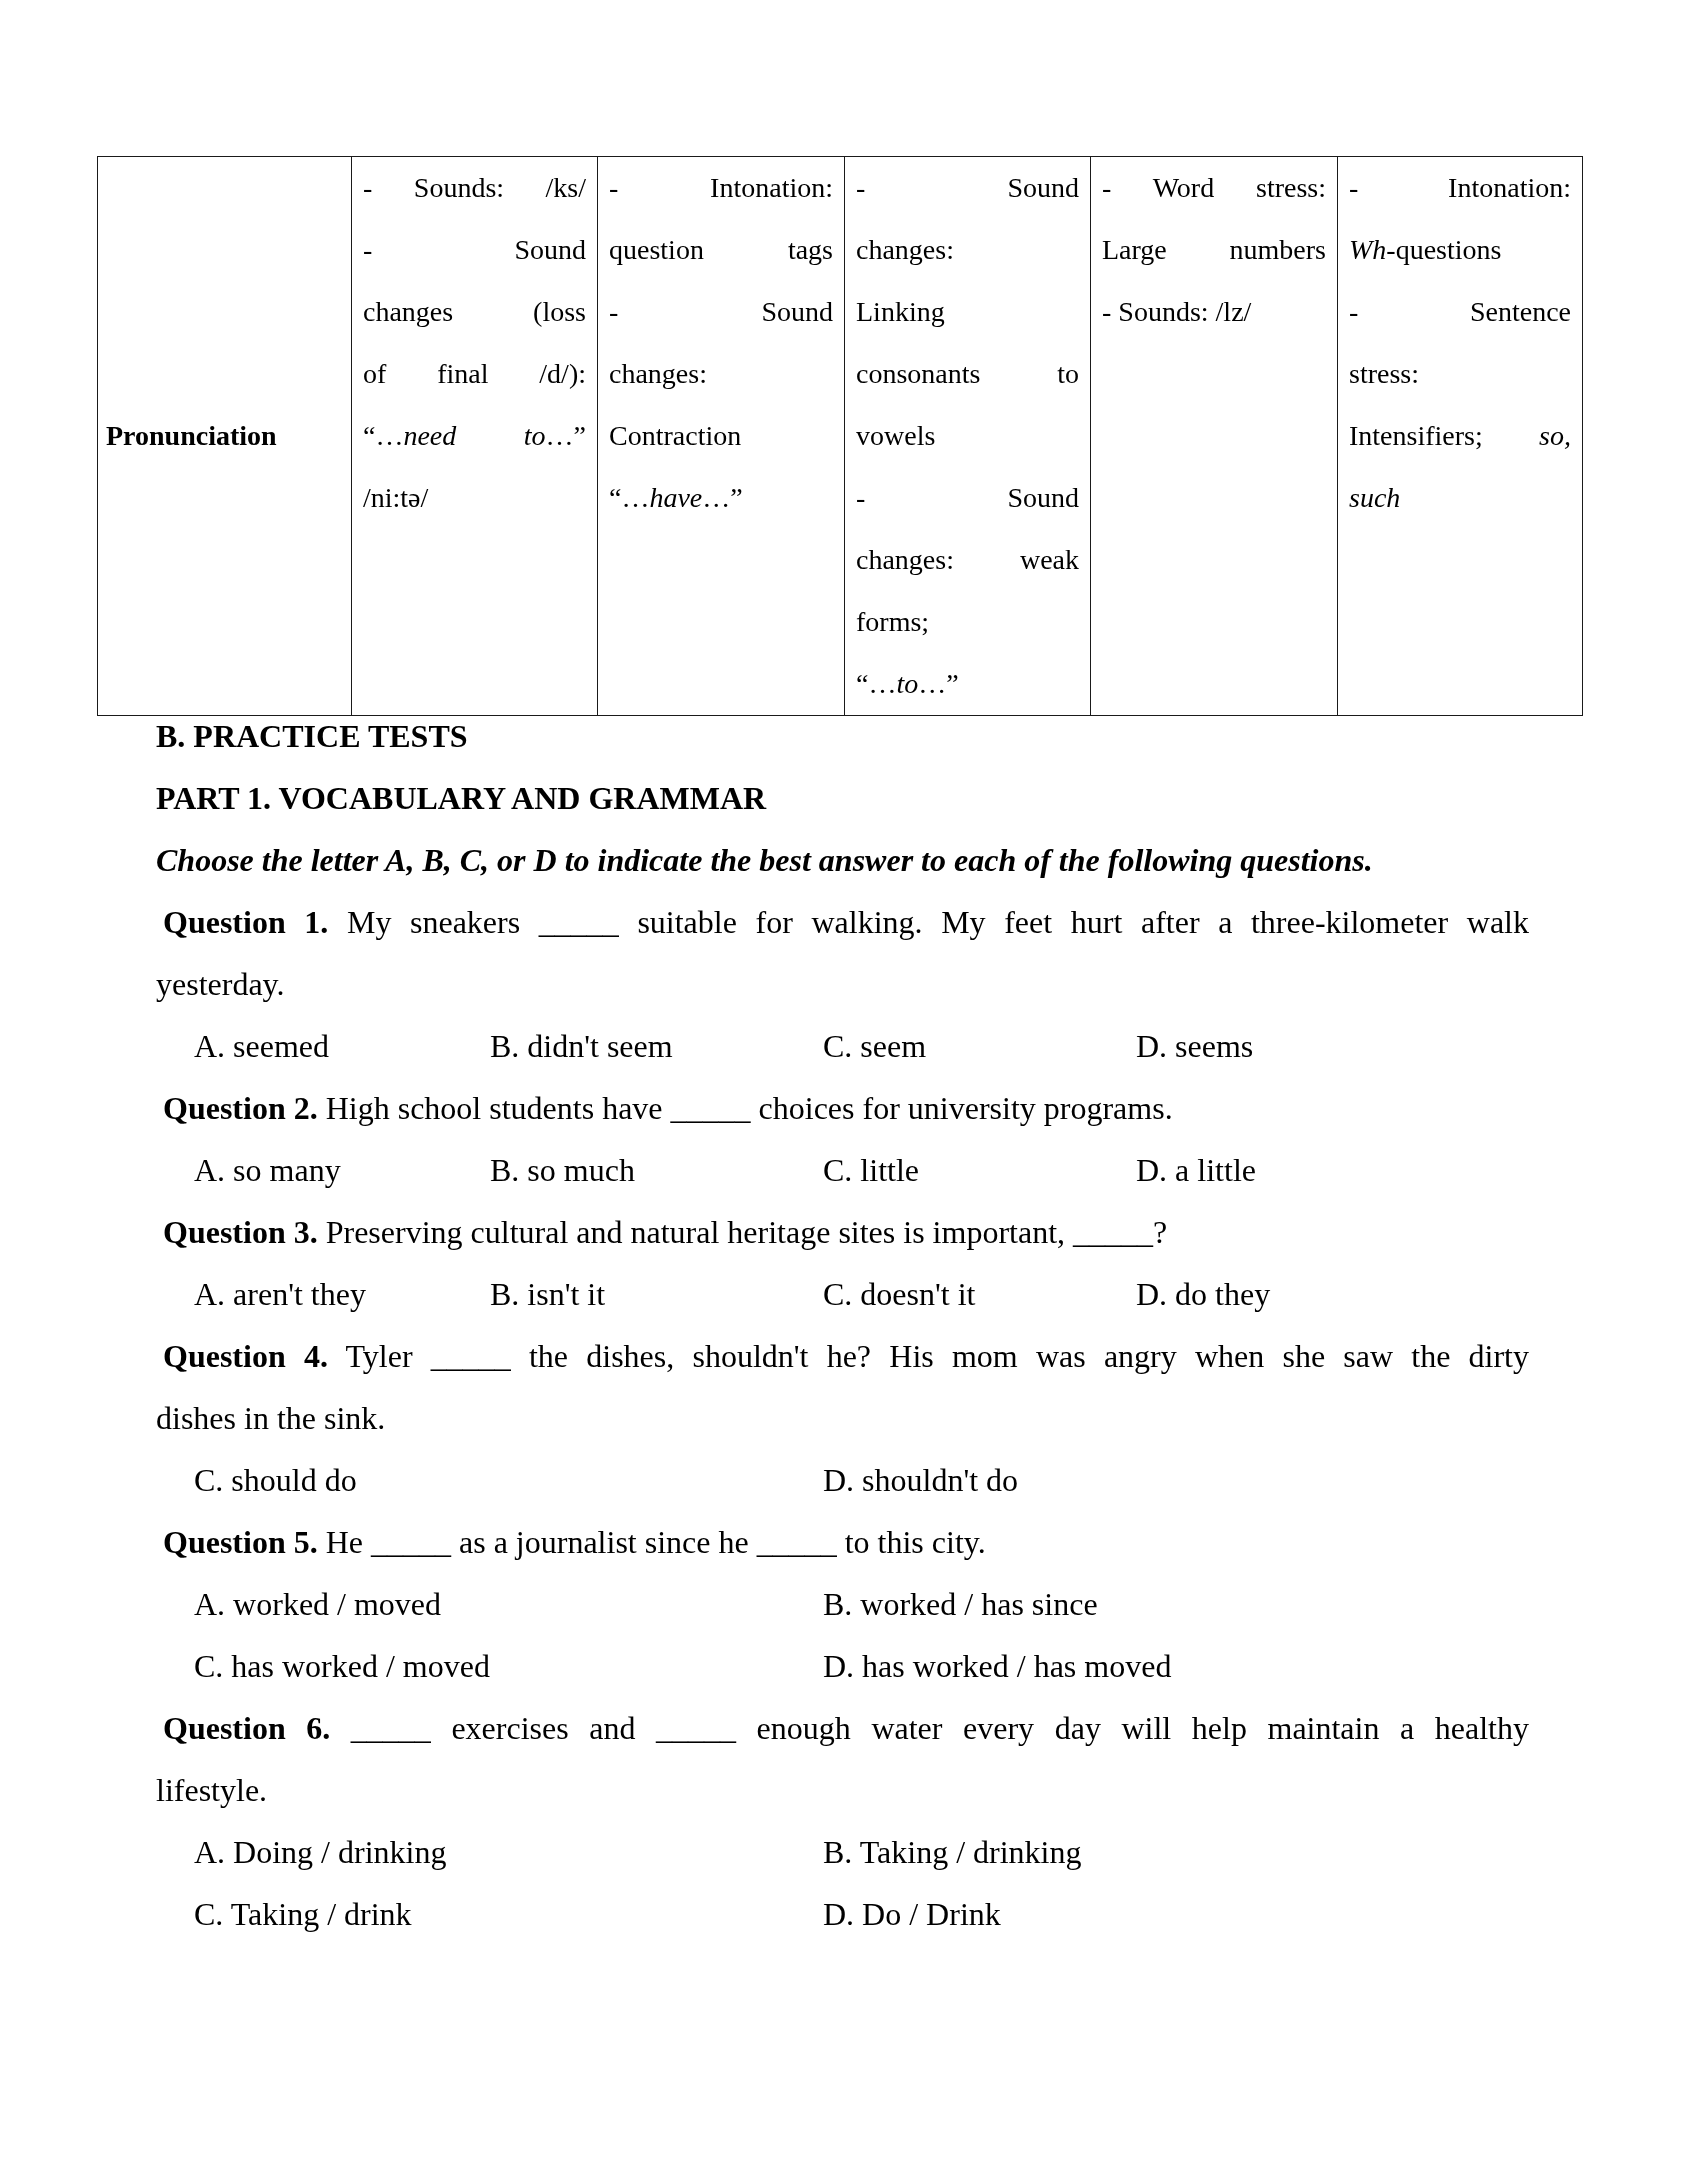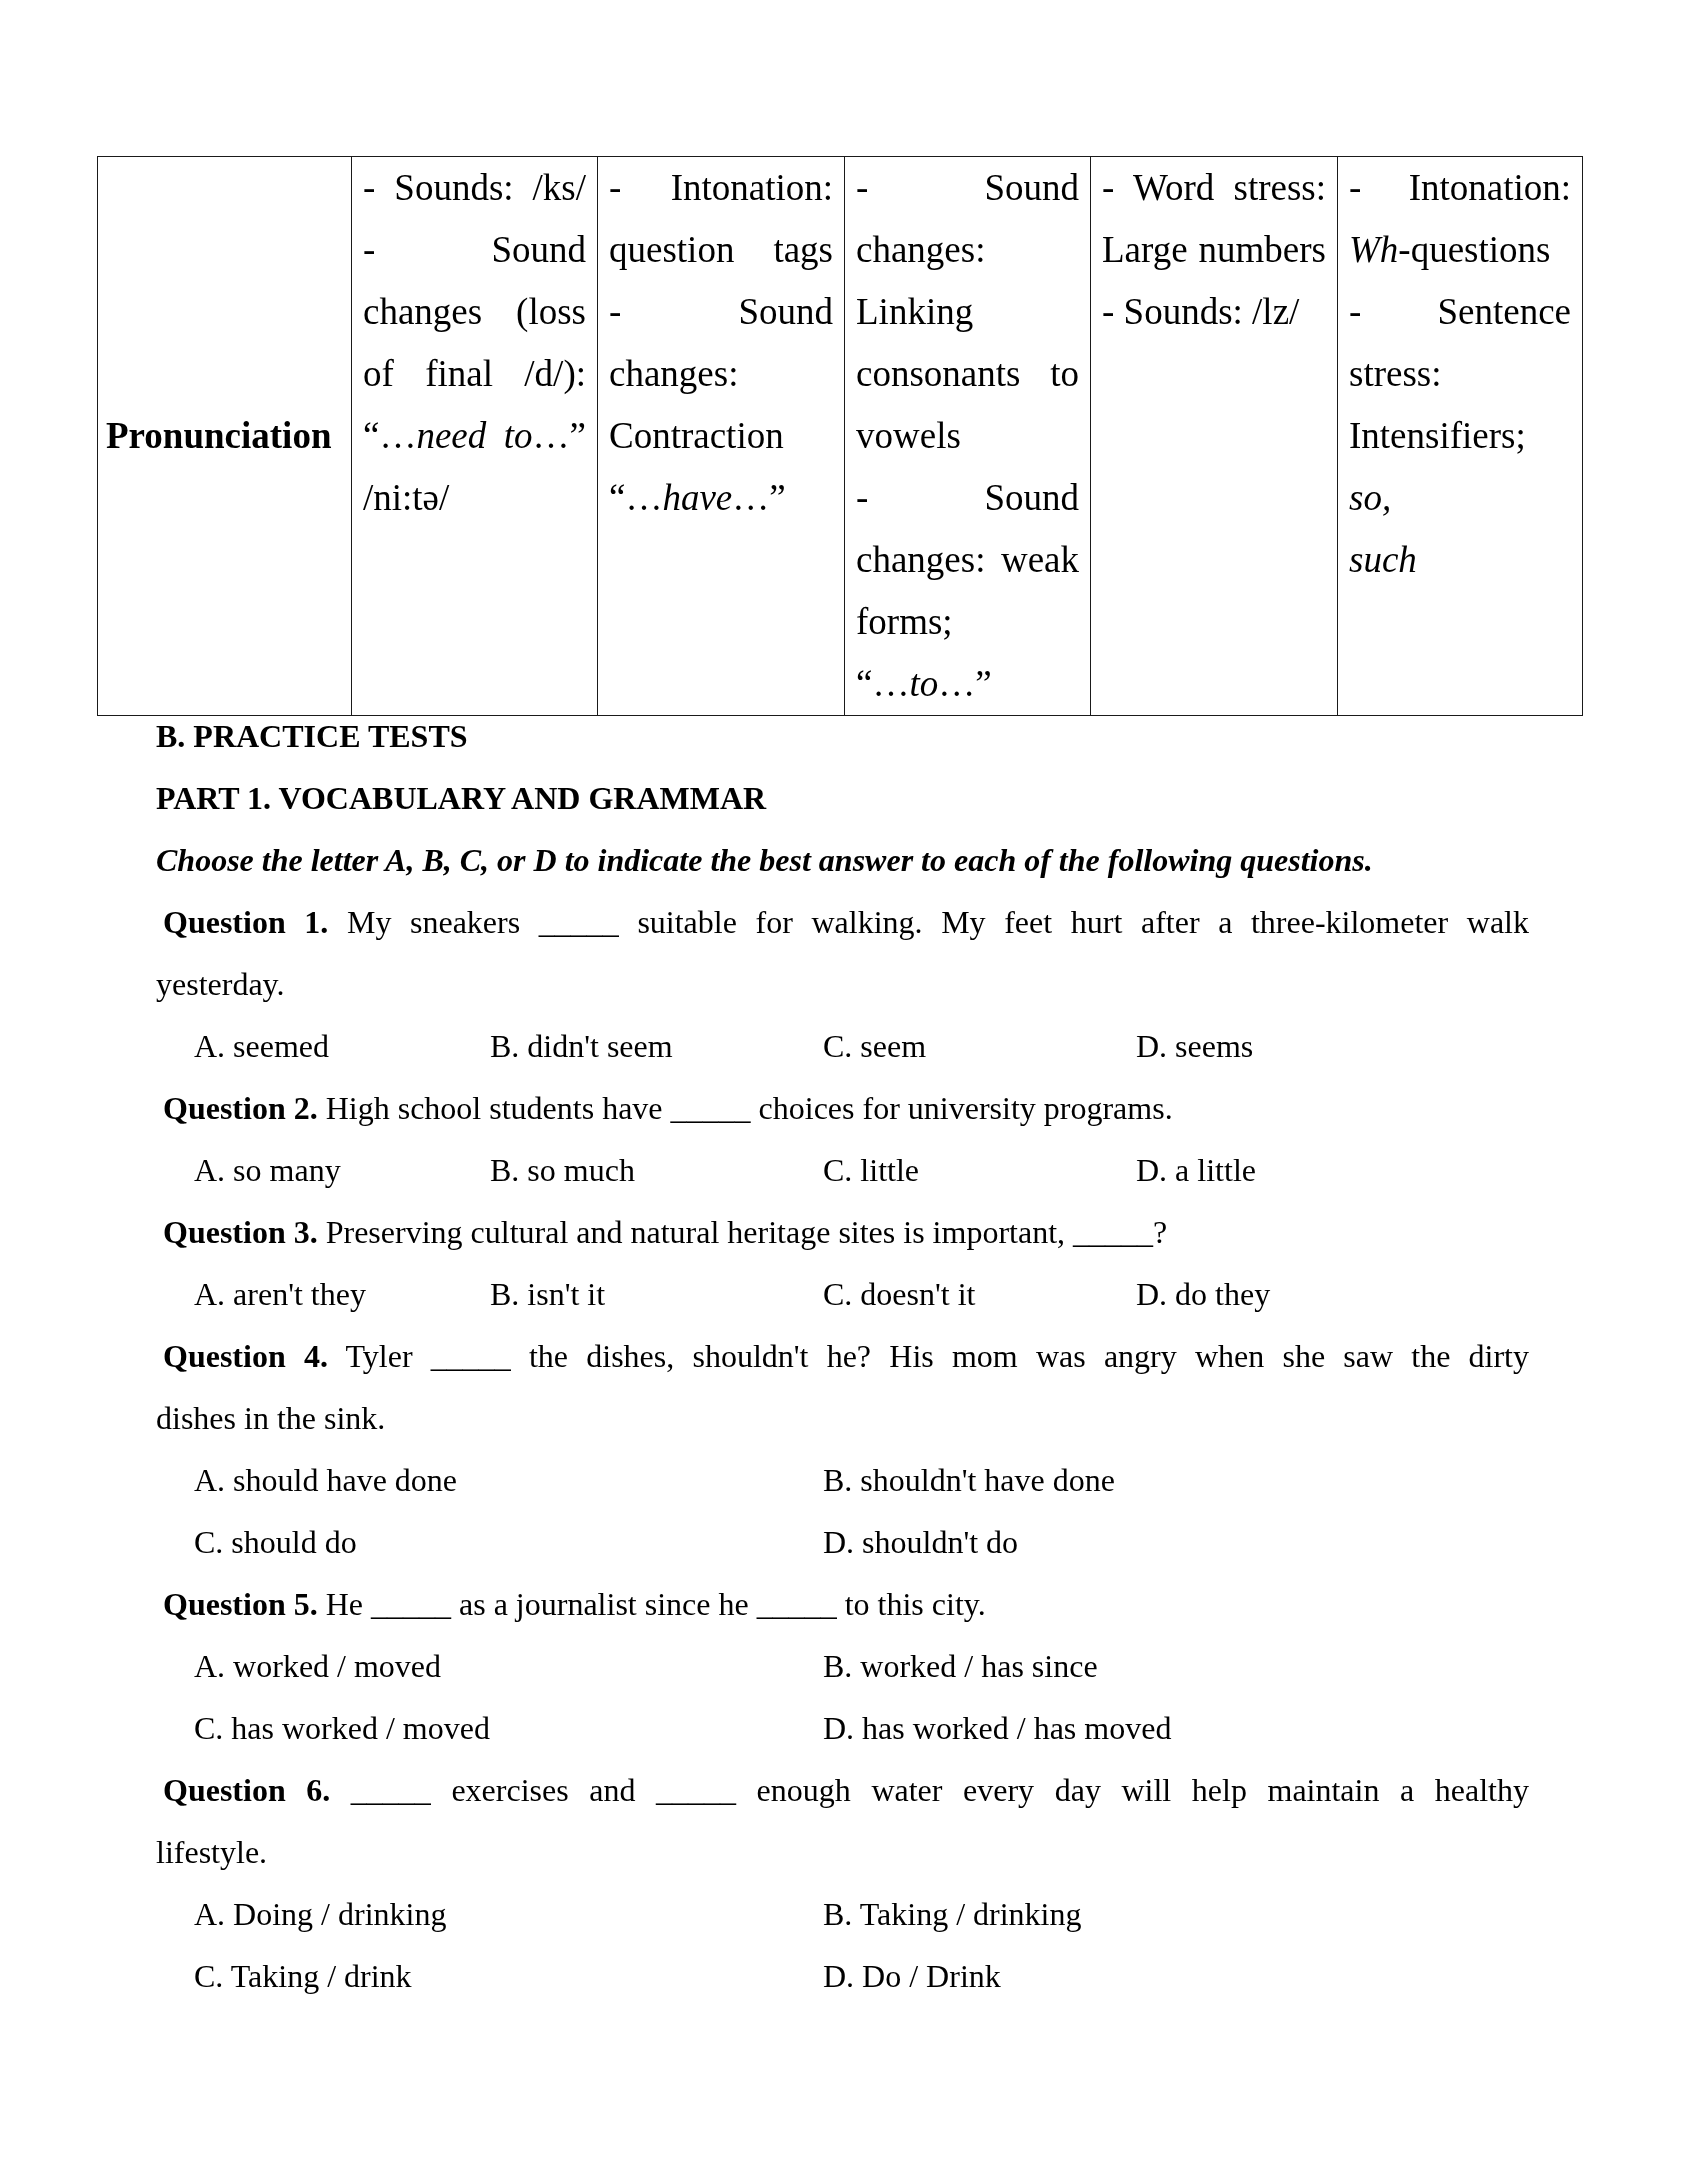--- a/index.html
+++ b/index.html
@@ -16,21 +16,21 @@
     position: absolute; left: 97px; top: 156px;
     width: 1485px; height: 558px;
     border-collapse: collapse;
     table-layout: fixed;
   }
   table.syllabus td {
     border: 1.6px solid #1a1a1a;
     vertical-align: top;
     padding: 0 11px;
     line-height: 62px;
-    font-size: 37px;
+    font-size: 28px;
     text-align: justify;
   }
   table.syllabus td.row-head {
     vertical-align: middle;
     font-weight: bold;
     padding: 0 8px;
   }
   .cell-line { display: block; text-align: justify; text-align-last: justify; }
   .cell-line.last { text-align-last: left; }
   .it { font-style: italic; }
@@ -146,24 +146,20 @@
             <span class="opt o4-2">C. doesn't it</span>
             <span class="opt o4-3">D. do they</span>
           </div>
         </div>
         <div>
           <div class="line">
             <span class="qline"><span class="qlabel">Question 4.</span><span> Tyler _____ the dishes, shouldn't he? His mom was angry when she saw the dirty</span></span>
           </div>
           <div class="line">dishes in the sink.</div>
           <div class="opts">
-            <span class="opt o2-0">A. should have done</span>
-            <span class="opt o2-1">B. shouldn't have done</span>
-          </div>
-          <div class="opts">
             <span class="opt o2-0">C. should do</span>
             <span class="opt o2-1">D. shouldn't do</span>
           </div>
         </div>
         <div>
           <div class="line"><span class=""><span class="qlabel">Question 5.</span><span> He _____ as a journalist since he _____ to this city.</span></span></div>
           <div class="opts">
             <span class="opt o2-0">A. worked / moved</span>
             <span class="opt o2-1">B. worked / has since</span>
           </div>

